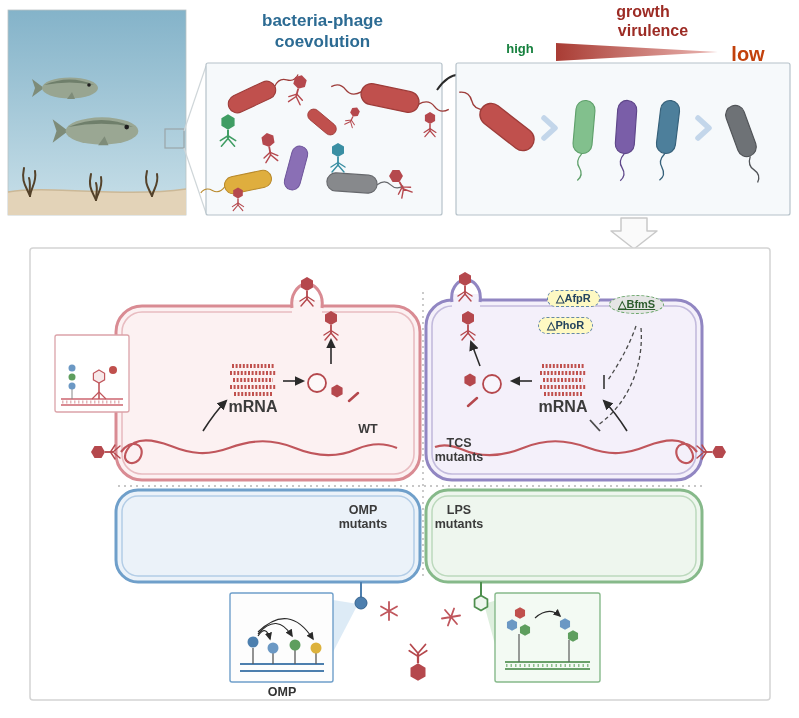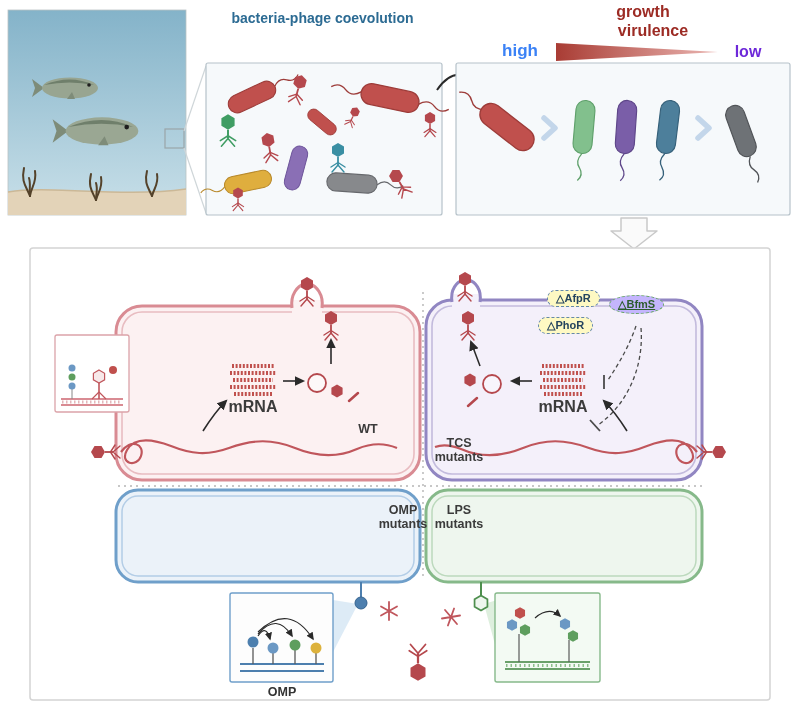--- a/index.html
+++ b/index.html
@@ -3,32 +3,32 @@
 <meta charset="utf-8">
 <style>
   html,body{margin:0;padding:0;background:#fff;}
   #canvas{
     position:relative;width:799px;height:718px;background:#ffffff;overflow:hidden;
     font-family:"Liberation Sans",sans-serif;
   }
   #art{position:absolute;left:0;top:0;z-index:1;}
   .label{position:absolute;z-index:2;}
   .center{text-align:center;}
-  .coev-title{color:#2c6b93;font-size:14px;font-weight:600;line-height:1.25;}
+  .coev-title{color:#2c6b93;font-size:17px;font-weight:600;line-height:1.25;}
   .grad-word{color:#9c2b24;font-size:16px;font-weight:600;line-height:1.15;}
-  .high{color:#3b82f6;font-size:17px;font-weight:700;}
-  .low{color:#6d28d9;font-size:16px;font-weight:700;}
+  .high{color:#15803d;font-size:13px;font-weight:700;}
+  .low{color:#c2410c;font-size:20px;font-weight:700;}
   .quad{color:#3b3b3b;font-size:12.5px;font-weight:800;line-height:1.15;}
   .mrna{color:#3b3b3b;font-size:16px;font-weight:600;}
   .tag{
     position:absolute;z-index:3;font-size:11px;font-weight:700;
     padding:1px 8px;background:#fef9c3;white-space:nowrap;
   }
   .tag-blue{border:1.4px dashed #6487ab;border-radius:9px;color:#23435f;}
-  .tag-green{border:1.4px dashed #6aa66a;border-radius:50%;color:#2d5c2d;background:#c4b5fd;padding:2px 8px;text-decoration:underline;}
+  .tag-green{border:1.4px dashed #6aa66a;border-radius:50%;color:#2d5c2d;background:#e5e5e5;padding:2px 8px;text-decoration:underline;}
   .inset-label{color:#333;font-size:12.5px;font-weight:700;}
 </style>
 </head>
 <body>
 
 <div id="canvas">
 
 <svg id="art" width="799" height="718" viewBox="0 0 799 718">
   <defs>
     <linearGradient id="waterGrad" x1="0" y1="0" x2="0" y2="1">
@@ -314,21 +314,21 @@
 
 <div class="label coev-title center" style="left:230px;top:10px;width:185px;">bacteria-phage coevolution</div>
 
 <div class="label grad-word center" style="left:578px;top:22px;width:150px;">virulence</div>
 <div class="label grad-word center" style="left:568px;top:3px;width:150px;">growth</div>
 <div class="label high center" style="left:496px;top:41px;width:48px;">high</div>
 <div class="label low center" style="left:726px;top:43px;width:44px;">low</div>
 
 <div class="label quad center" style="left:346px;top:422px;width:44px;">WT</div>
 <div class="label quad center" style="left:428px;top:436px;width:62px;">TCS mutants</div>
-<div class="label quad center" style="left:332px;top:503px;width:62px;margin-left:40px;">OMP mutants</div>
+<div class="label quad center" style="left:332px;top:503px;width:62px;">OMP mutants</div>
 <div class="label quad center" style="left:428px;top:503px;width:62px;">LPS mutants</div>
 
 <div class="label mrna center" style="left:226px;top:398px;width:54px;">mRNA</div>
 <div class="label mrna center" style="left:536px;top:398px;width:54px;">mRNA</div>
 
 <div class="tag tag-blue" style="left:547px;top:290px;">△AfpR</div>
 <div class="tag tag-blue" style="left:538px;top:317px;">△PhoR</div>
 <div class="tag tag-green" style="left:609px;top:295px;">△BfmS</div>
 
 <div class="label inset-label center" style="left:251px;top:685px;width:62px;">OMP</div>

